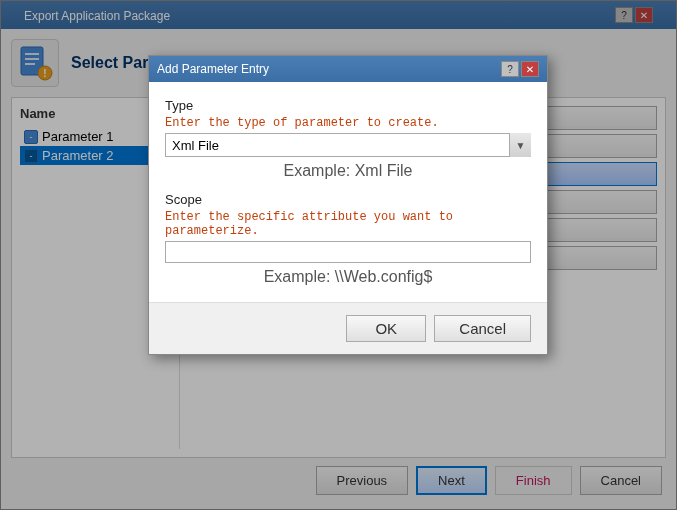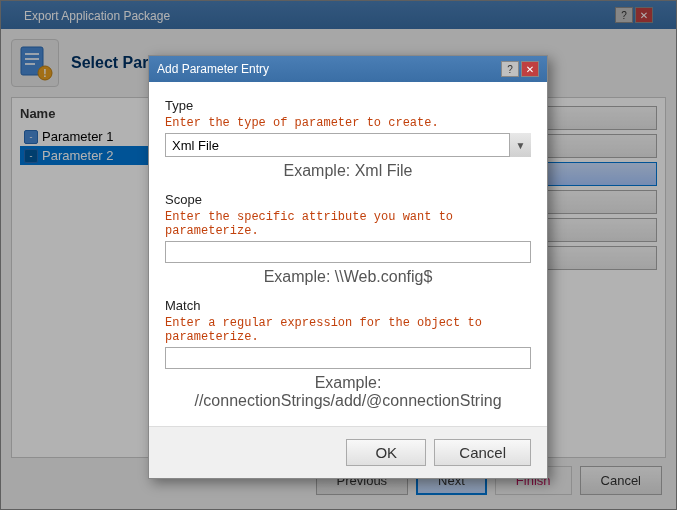--- a/index.html
+++ b/index.html
@@ -444,25 +444,19 @@
       <span class="field-example">Example: Xml File</span>
     </div>
 
     <div class="field-group">
       <span class="field-label">Scope</span>
       <span class="field-desc">Enter the specific attribute you want to parameterize.</span>
       <input class="field-input" type="text" placeholder="" style="">
       <span class="field-example">Example: \\Web.config$</span>
     </div>
 
-    <div class="field-group">
-      <span class="field-label">Match</span>
-      <span class="field-desc">Enter a regular expression for the object to parameterize.</span>
-      <input class="field-input" type="text" placeholder="" style="">
-      <span class="field-example">Example: //connectionStrings/add/@connectionString</span>
-    </div>
   </div>
 
   <div class="dialog-footer">
     <button class="dialog-action-btn">OK</button>
     <button class="dialog-action-btn">Cancel</button>
   </div>
 </div>
 
 </body></html>

